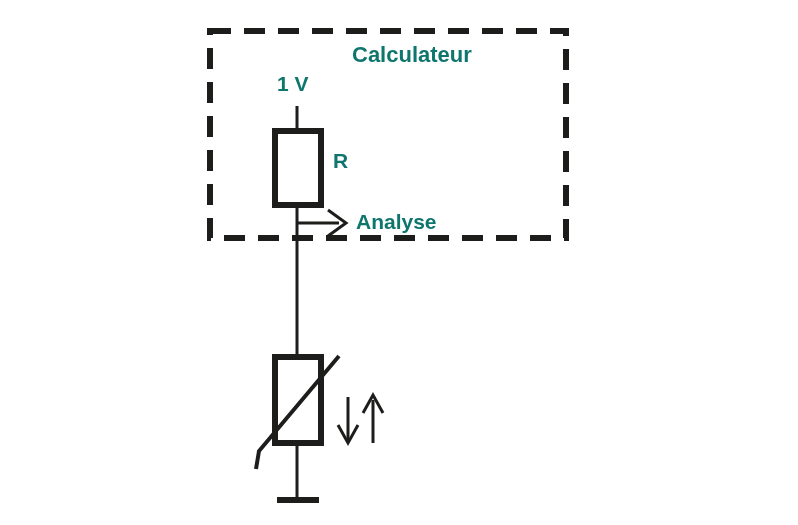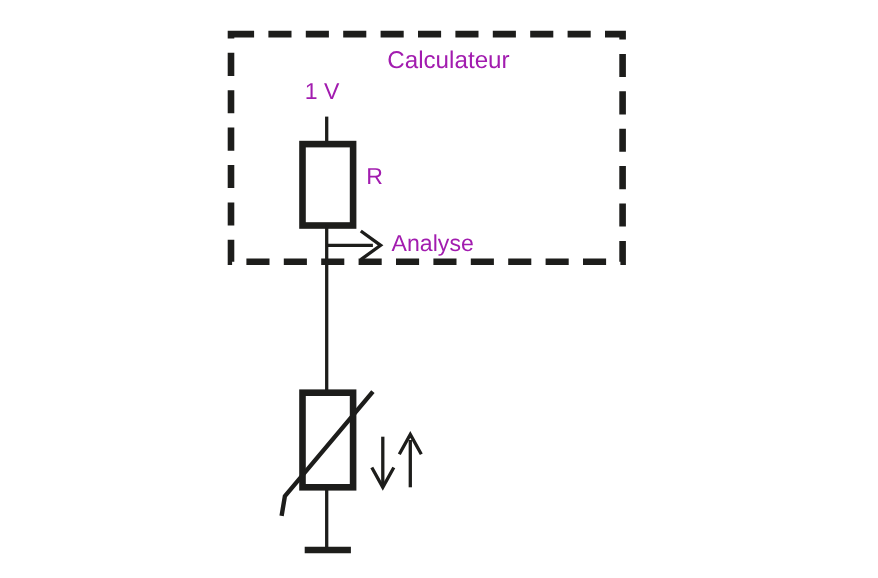--- a/index.html
+++ b/index.html
@@ -20,22 +20,22 @@
     left: 0;
     top: 0;
   }
   .stroke {
     stroke: #1d1d1b;
     fill: none;
     stroke-linecap: butt;
   }
   .lbl {
     position: absolute;
-    color: #a21caf;
-    font-weight: normal;
+    color: #0f766e;
+    font-weight: bold;
     line-height: 1;
     white-space: nowrap;
   }
   .lbl.title   { left: 352px; top: 44px;  font-size: 22px; }
   .lbl.supply  { left: 277px; top: 73px;  font-size: 21px; }
   .lbl.rlabel  { left: 333px; top: 150px; font-size: 21px; }
   .lbl.analyse { left: 356px; top: 211px; font-size: 21px; text-align: center; }
 </style>
 </head>
 <body>

